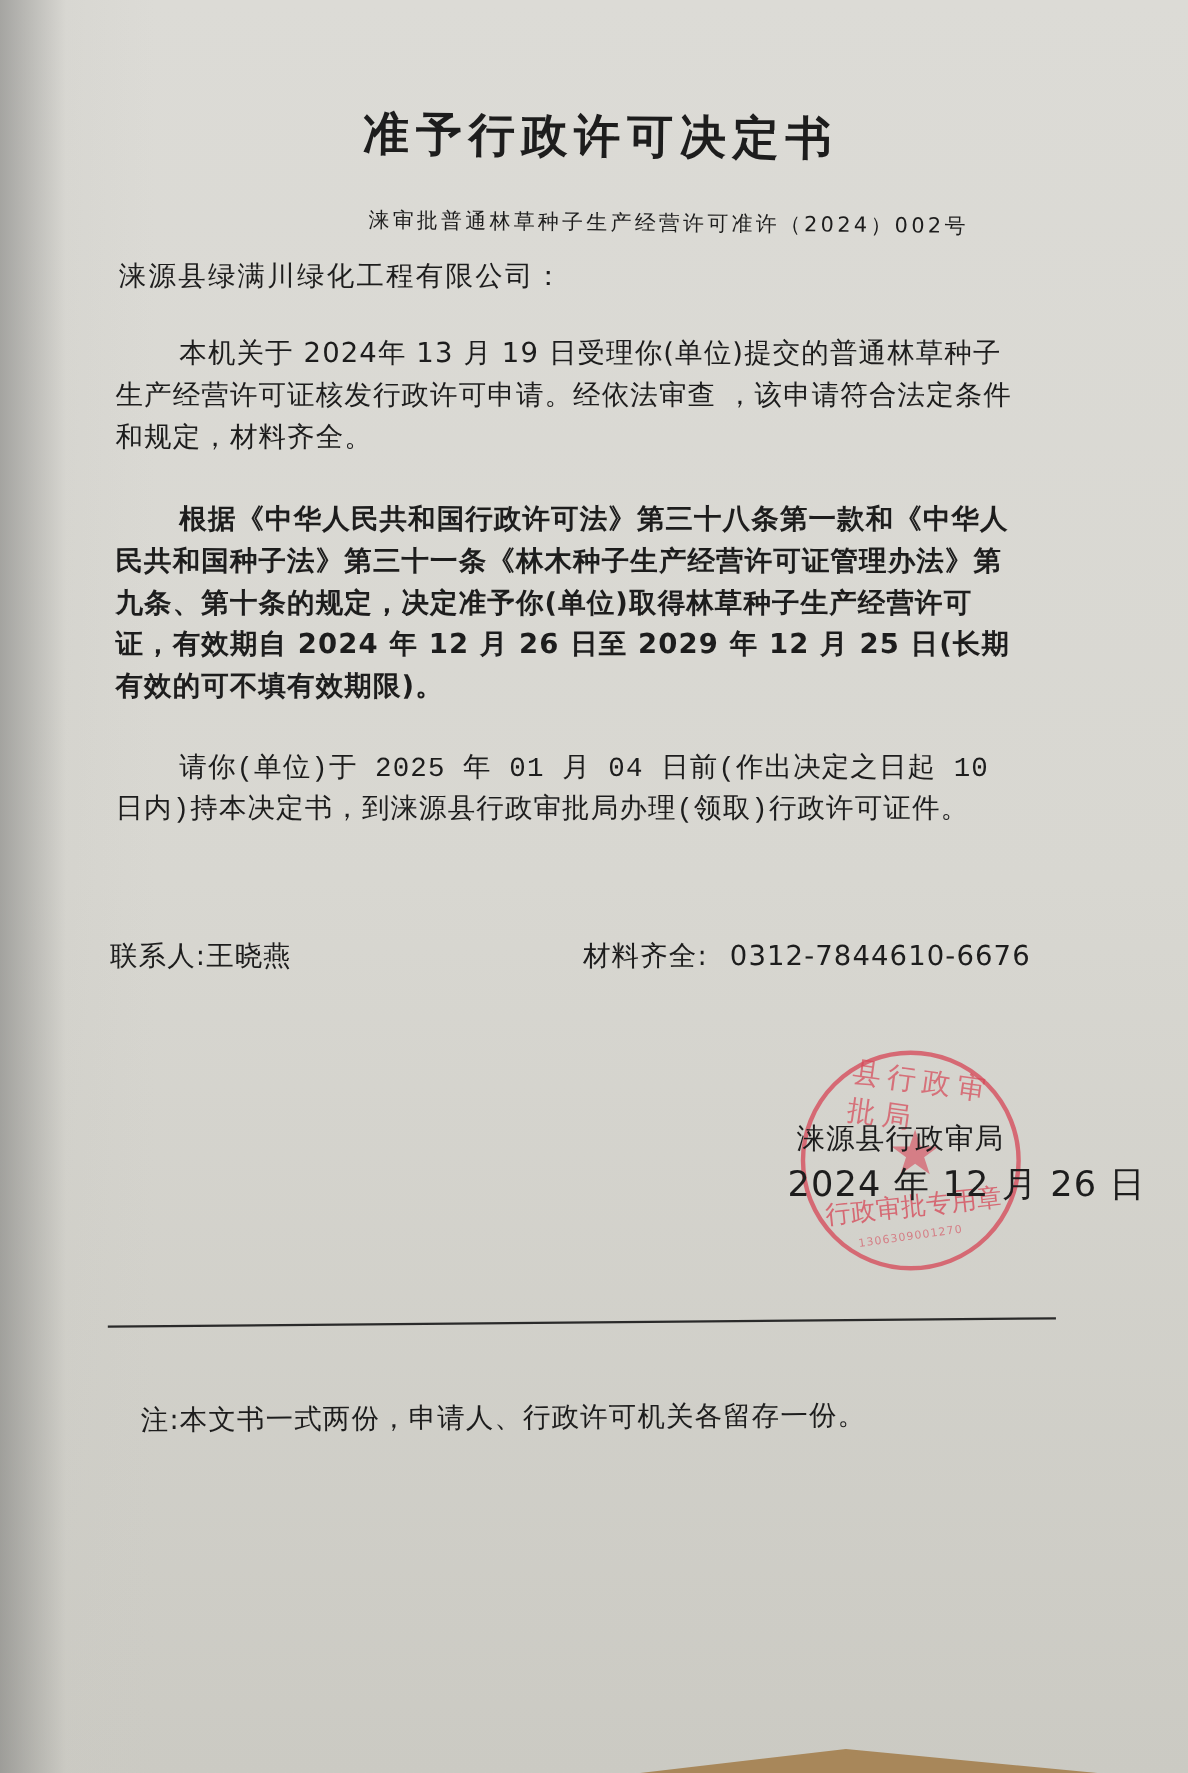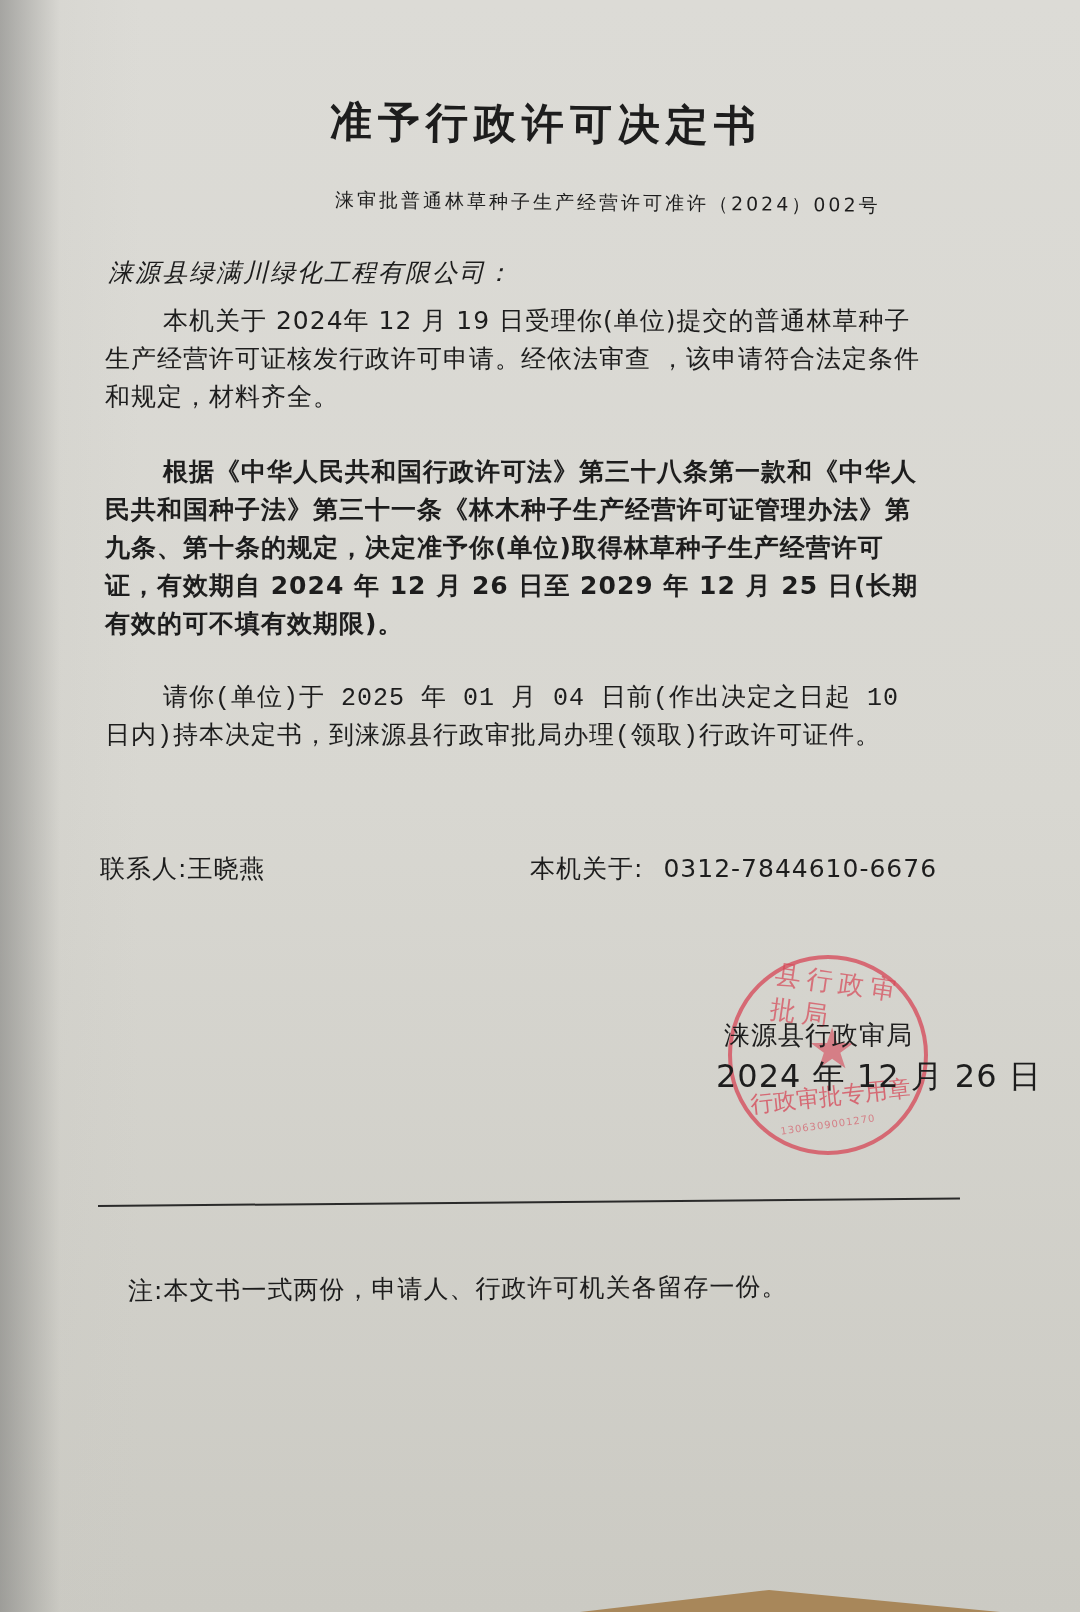--- a/index.html
+++ b/index.html
@@ -13,21 +13,21 @@
     position:absolute; left:0; top:0; width:1080px; height:1612px;
     background: linear-gradient(90deg, rgba(120,120,118,0.55) 0px, rgba(200,199,193,0.2) 60px, rgba(222,221,216,0) 140px),
                 linear-gradient(180deg, #dcdbd6 0px, #d8d7d1 800px, #cbcac3 1612px);
   }
   .desk {
     position:absolute; left:580px; bottom:0; width:420px; height:22px;
     background:#a8875a; clip-path: polygon(0 100%, 45% 0, 100% 100%);
   }
   .title { position:absolute; left:330px; top:96px; font-size:42px; font-weight:bold; letter-spacing:6px; transform: rotate(0.6deg); }
   .docno { position:absolute; left:335px; top:190px; font-size:19px; letter-spacing:3px; transform: rotate(0.6deg); }
-  .addressee { position:absolute; left:108px; top:256px; font-size:25px; letter-spacing:2px;font-style:italic; }
+  .addressee { position:absolute; left:108px; top:234px; font-size:25px; letter-spacing:2px; }
   .para { position:absolute; left:105px; width:830px; font-size:25px; line-height:38px; letter-spacing:1px; text-indent:58px; }
   .p1 { top:302px; }
   .p2 { top:453px;font-weight:bold; }
   .p3 { top:680px;font-family:Liberation Mono, monospace; }
   .contact { position:absolute; left:100px; top:852px; font-size:25px; letter-spacing:1px;text-align:right; }
   .phone { position:absolute; left:530px; top:852px; font-size:25px; letter-spacing:1px; }
   .phone .num { margin-left:20px; }
   .seal {
     position:absolute; left:728px; top:955px; width:200px; height:200px; border-radius:50%;
     border:4px solid rgba(214,70,86,0.75); box-sizing:border-box;
@@ -44,27 +44,27 @@
 </head>
 <body>
 
 <div class="paper"></div>
 <div class="desk"></div>
 
 <div class="title">准予行政许可决定书</div>
 <div class="docno">涞审批普通林草种子生产经营许可准许（2024）002号</div>
 <div class="addressee">涞源县绿满川绿化工程有限公司：</div>
 
-<div class="para p1">本机关于 2024年 12 月 19 日受理你(单位)提交的普通林草种子生产经营许可证核发行政许可申请。经依法审查 ，该申请符合法定条件和规定，材料齐全。</div>
+<div class="para p1">本机关于 2024年 13 月 19 日受理你(单位)提交的普通林草种子生产经营许可证核发行政许可申请。经依法审查 ，该申请符合法定条件和规定，材料齐全。</div>
 <div class="para p2">根据《中华人民共和国行政许可法》第三十八条第一款和《中华人民共和国种子法》第三十一条《林木种子生产经营许可证管理办法》第九条、第十条的规定，决定准予你(单位)取得林草种子生产经营许可证，有效期自 2024 年 12 月 26 日至 2029 年 12 月 25 日(长期有效的可不填有效期限)。</div>
 <div class="para p3">请你(单位)于 2025 年 01 月 04 日前(作出决定之日起 10 日内)持本决定书，到涞源县行政审批局办理(领取)行政许可证件。</div>
 
 <div class="contact">联系人:王晓燕</div>
 <div class="phone">
-  <span>本机关于:</span><span class="num">0312-7844610-6676</span>
+  <span>材料齐全:</span><span class="num">0312-7844610-6676</span>
 </div>
 
 <div class="seal">
   <div class="seal-arc">县行政审批局</div>
   <div class="seal-star">★</div>
   <div class="seal-bottom">行政审批专用章</div>
   <div class="seal-code">1306309001270</div>
 </div>
 
 <div class="issuer">涞源县行政审局</div>

